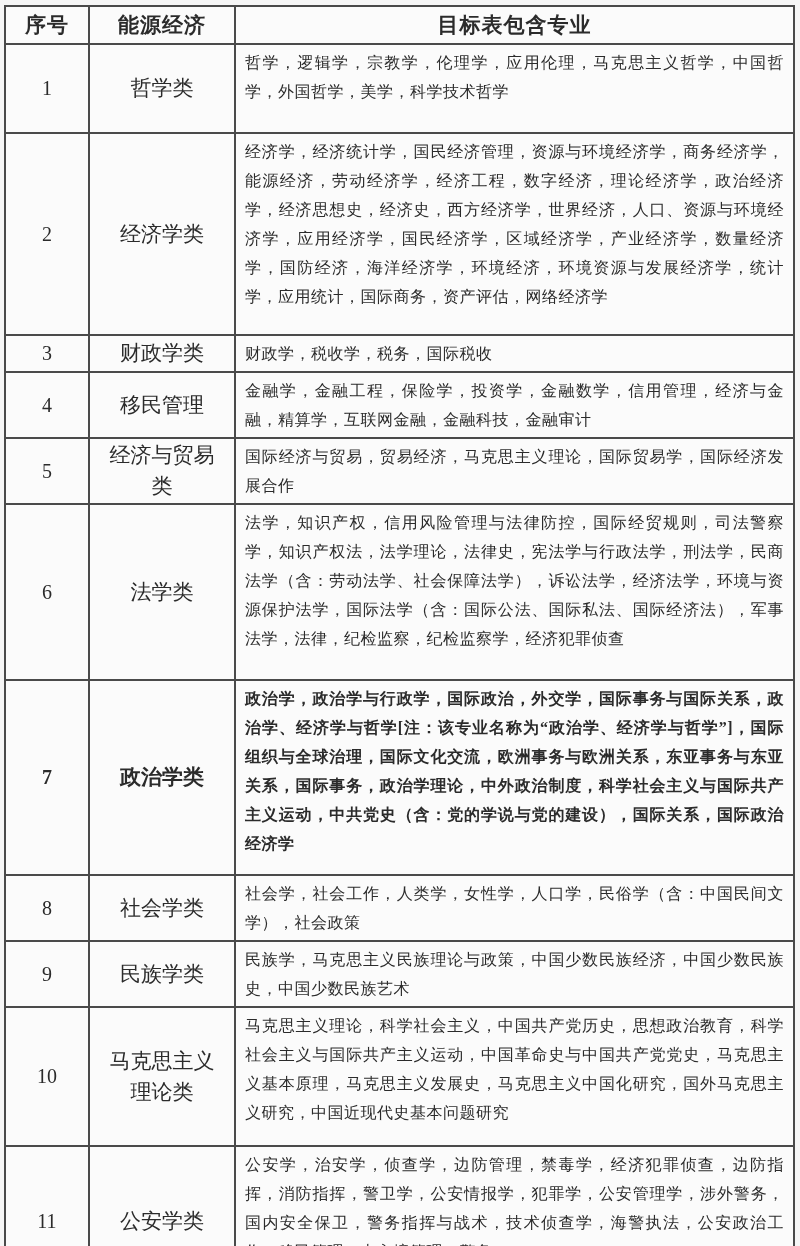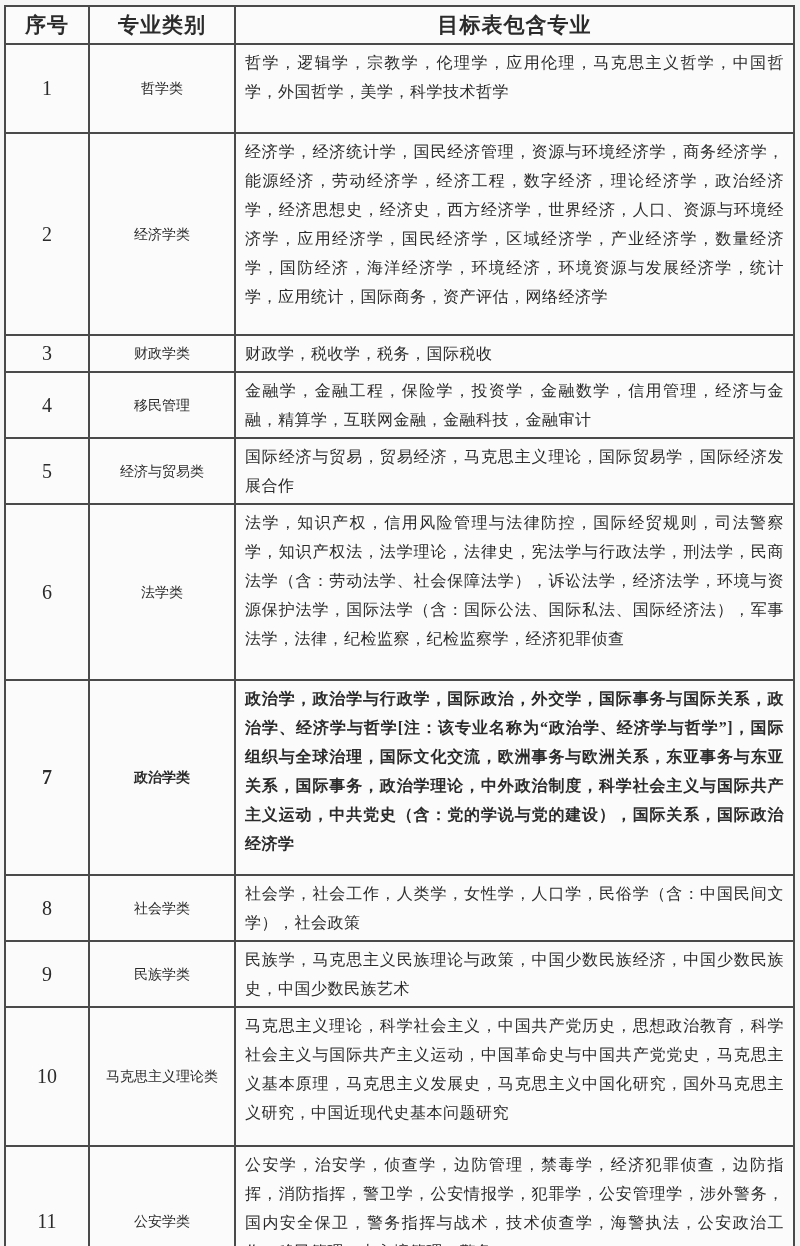--- a/index.html
+++ b/index.html
@@ -38,21 +38,21 @@
     letter-spacing: 1px;
   }
   td.no-cell {
     text-align: center;
     vertical-align: middle;
     font-size: 20px;
   }
   td.cat-cell {
     text-align: center;
     vertical-align: middle;
-    font-size: 14px;
+    font-size: 21px;
     line-height: 31px;
     padding: 0 10px;
   }
   td.majors-cell {
     vertical-align: top;
     text-align: justify;
     font-size: 16px;
     line-height: 29px;
     letter-spacing: 0.5px;
     padding: 3px 9px 3px 9px;
@@ -75,21 +75,21 @@
 
 <table class="majors-table">
   <colgroup>
     <col class="c-no">
     <col class="c-cat">
     <col class="c-majors">
   </colgroup>
   <thead>
     <tr>
       <th>序号</th>
-      <th>专业类别</th>
+      <th>能源经济</th>
       <th>目标表包含专业</th>
     </tr>
   </thead>
   <tbody>
     <tr>
       <td class="no-cell">1</td>
       <td class="cat-cell">哲学类</td>
       <td class="majors-cell">哲学，逻辑学，宗教学，伦理学，应用伦理，马克思主义哲学，中国哲学，外国哲学，美学，科学技术哲学</td>
     </tr>
     <tr>

